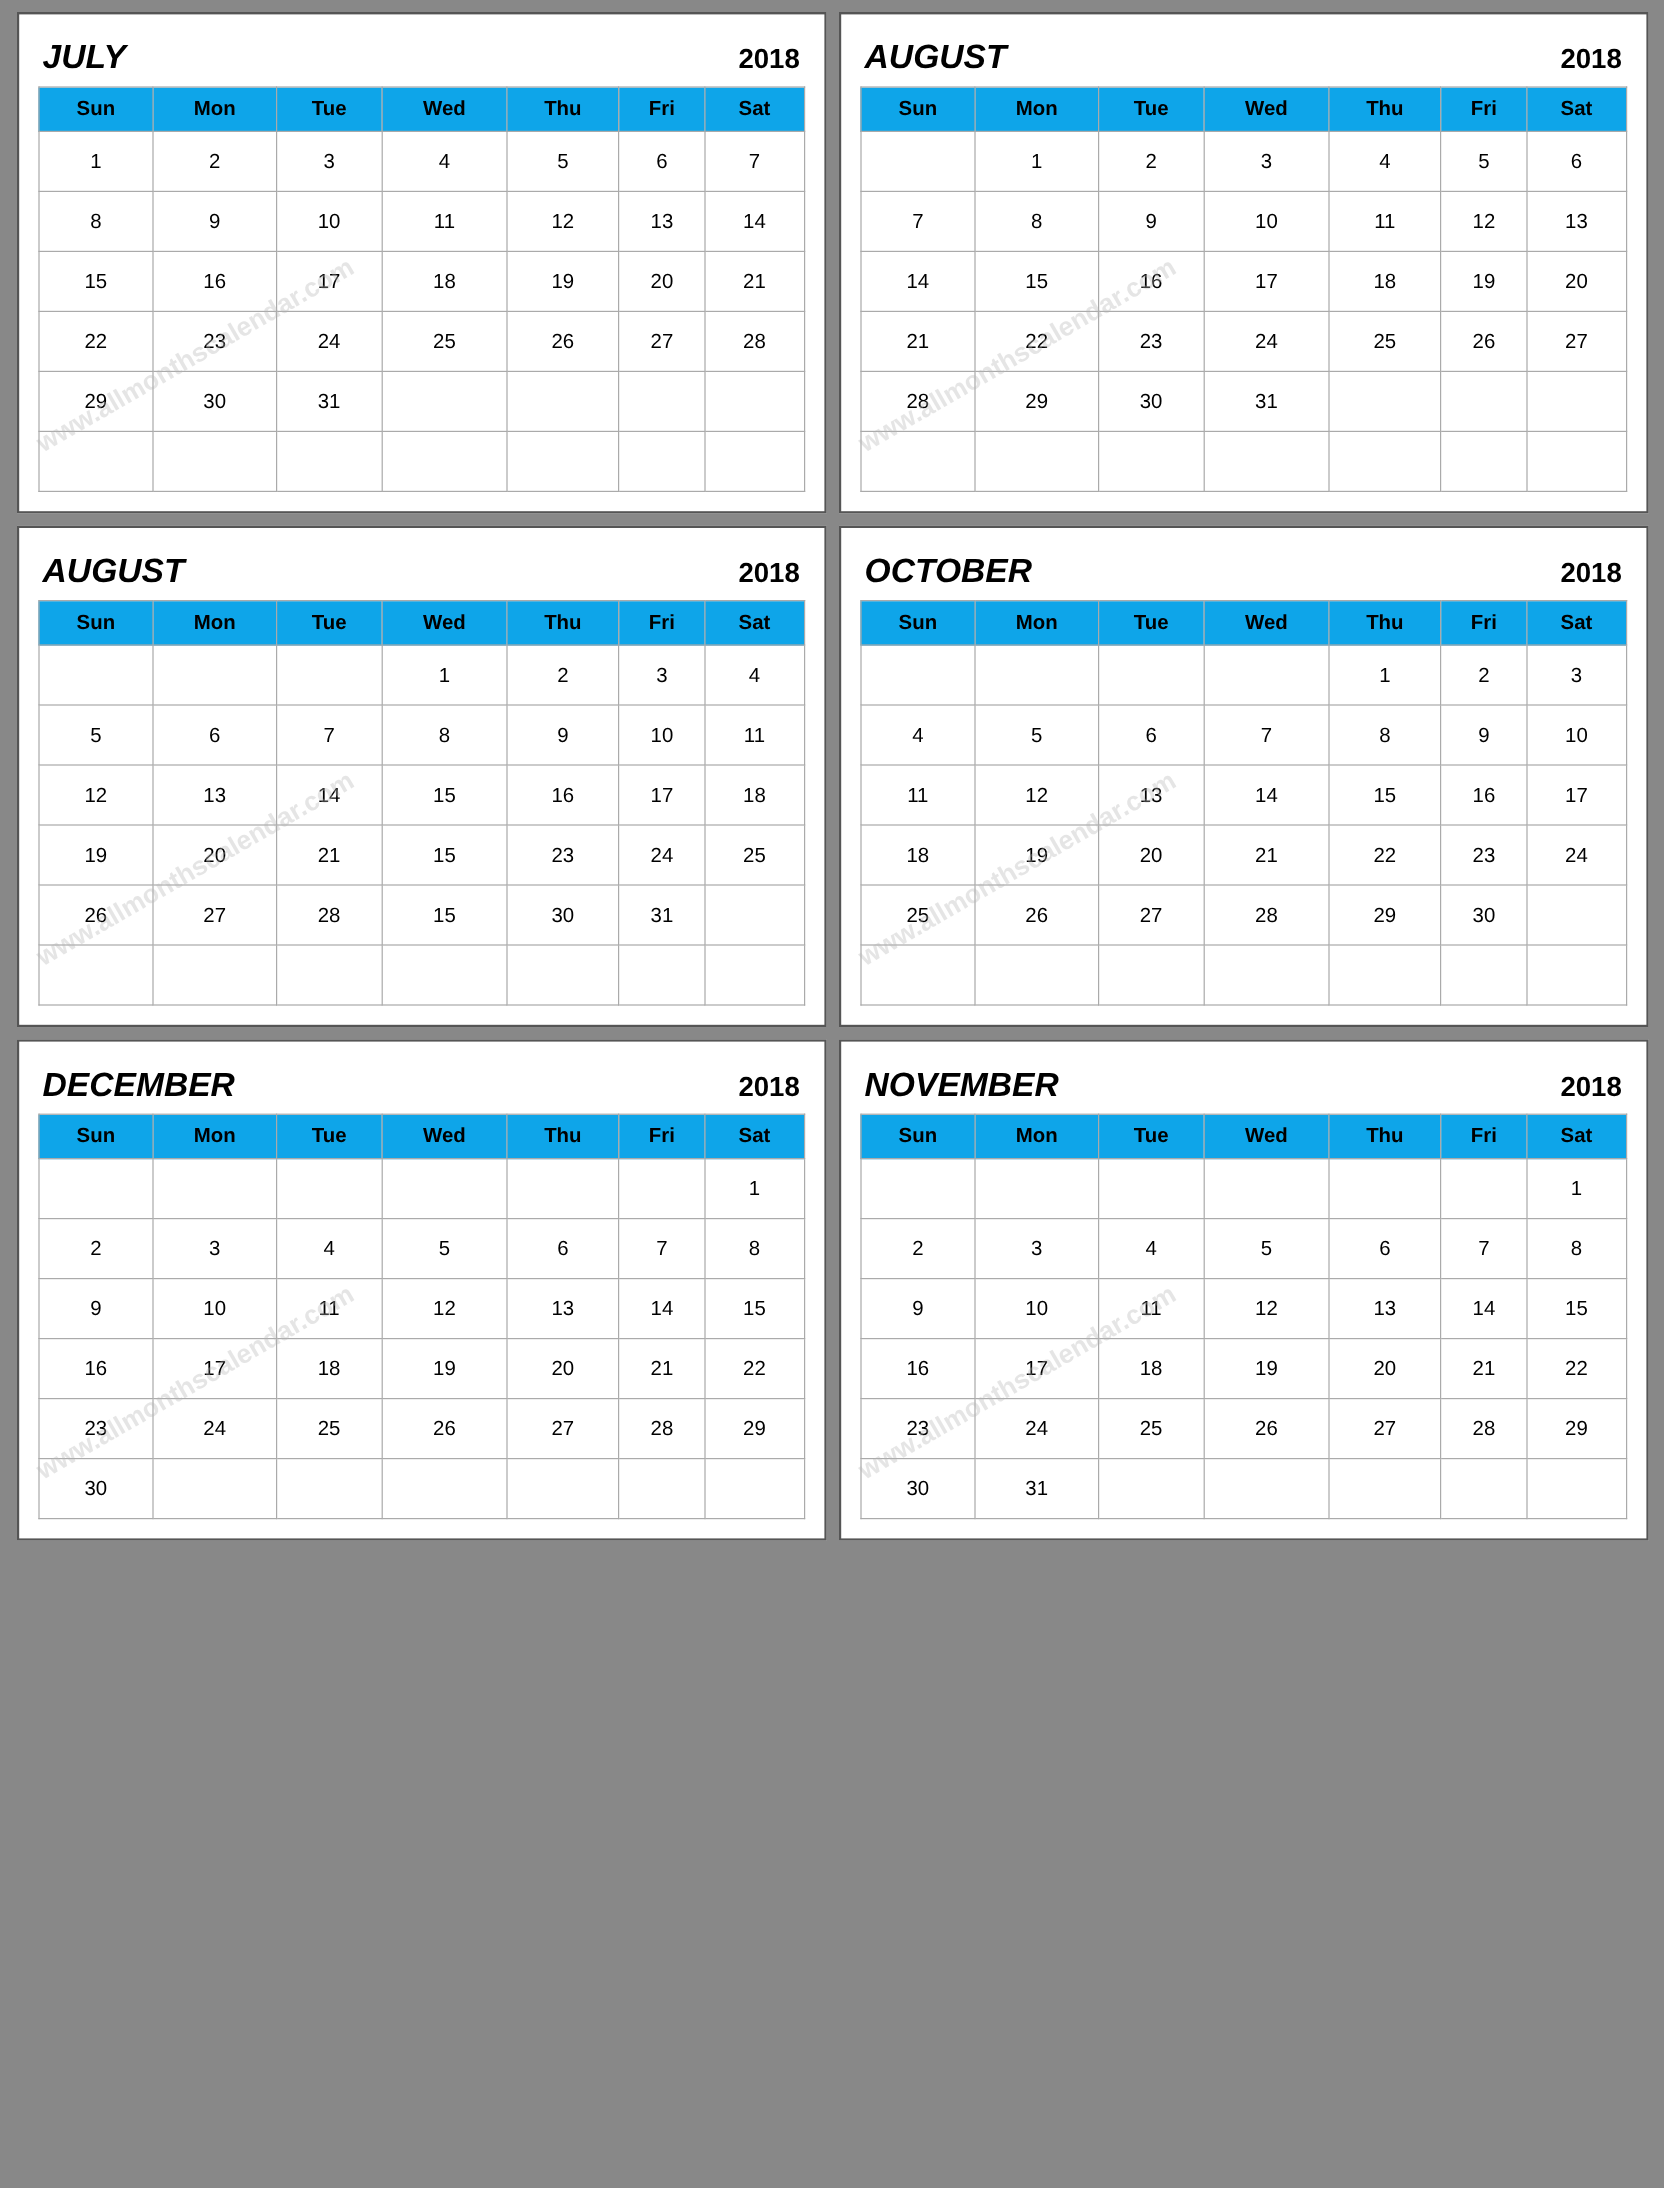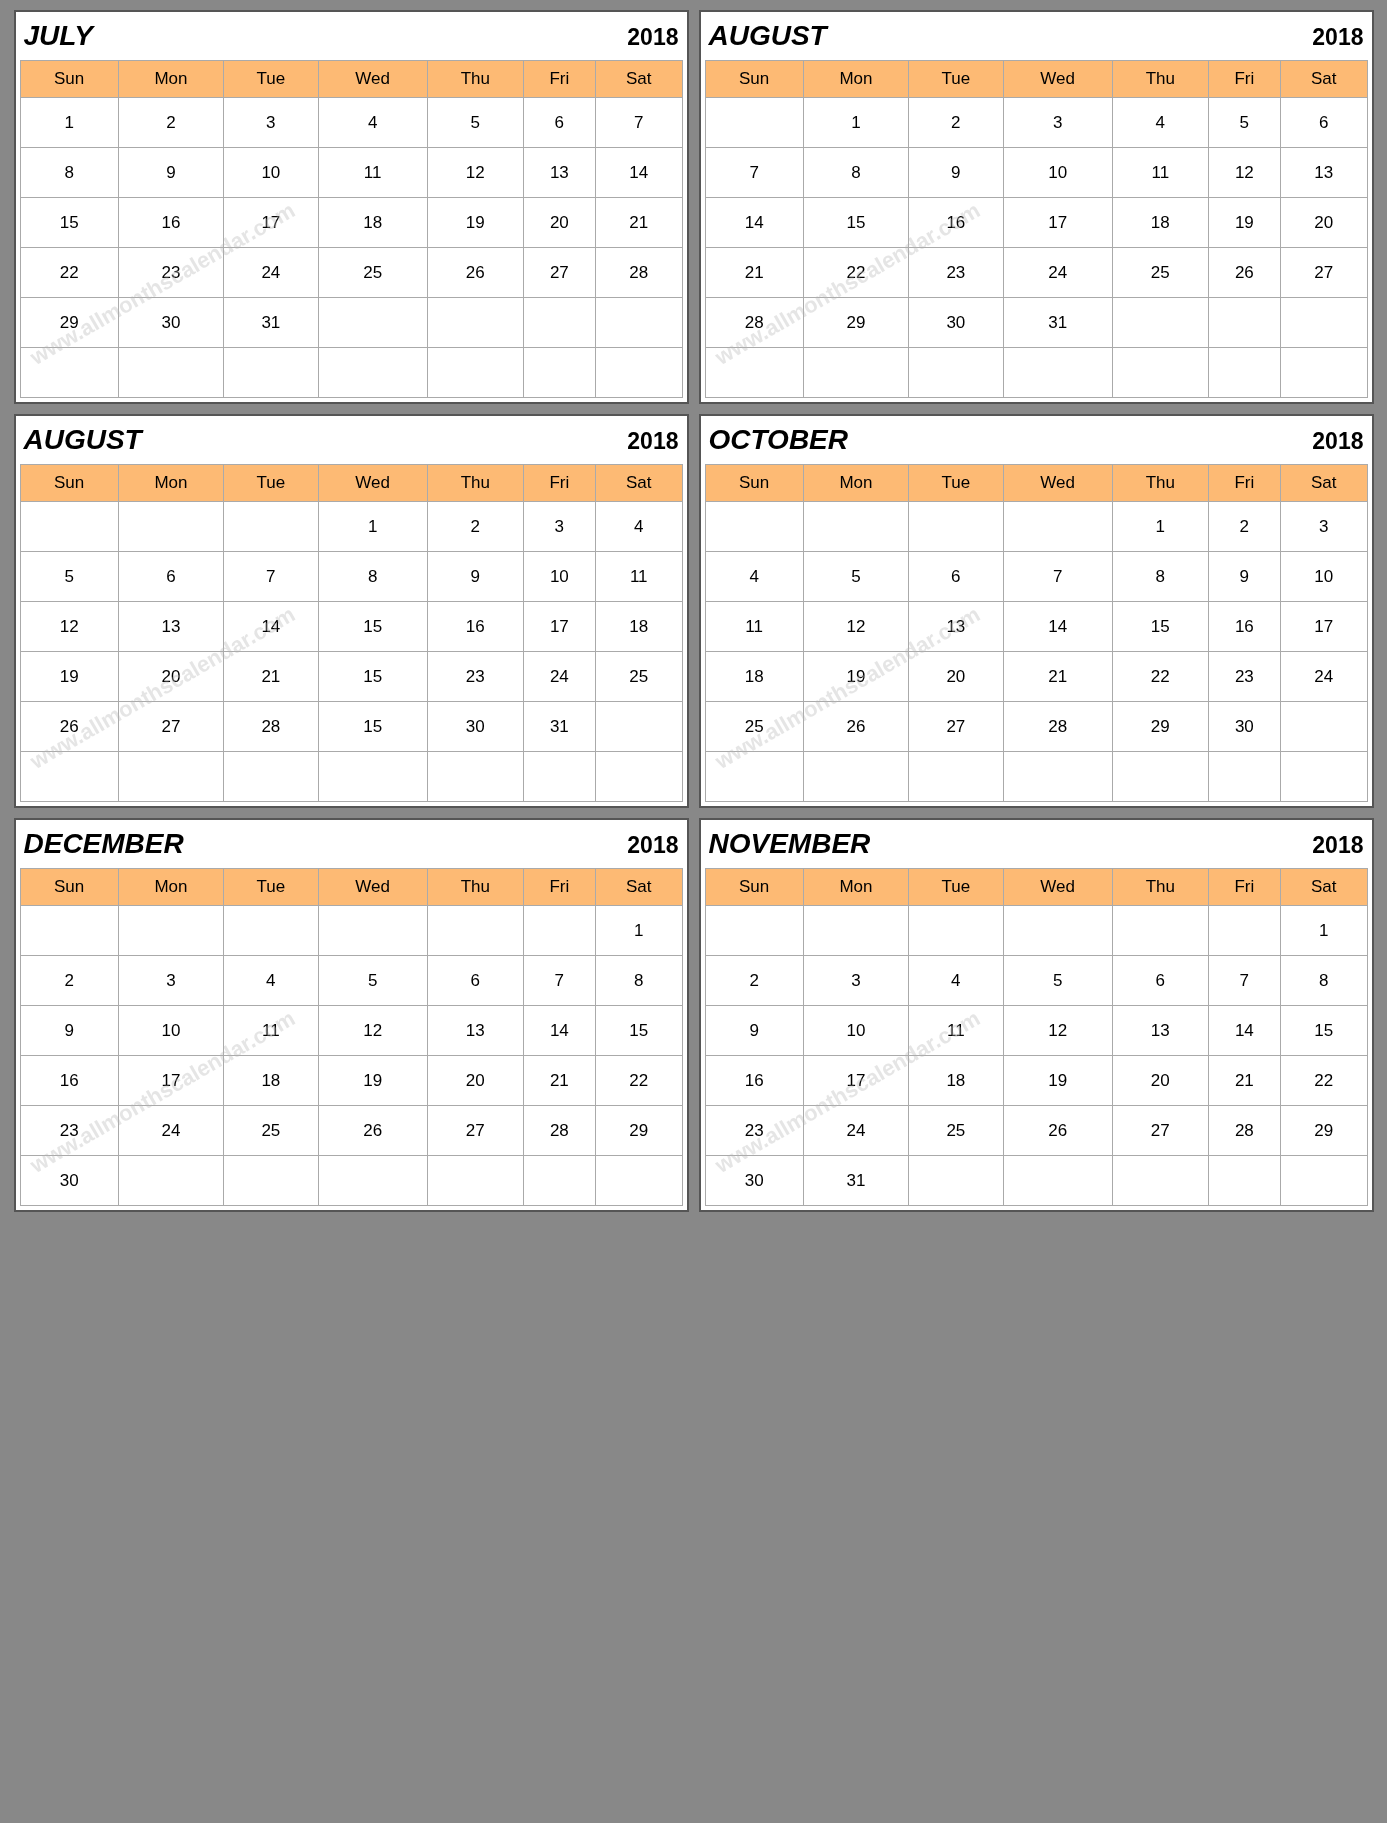--- a/index.html
+++ b/index.html
@@ -13,21 +13,21 @@
     }
     .calendar-grid {
       display: grid;
       grid-template-columns: 1fr 1fr;
       gap: 10px;
       width: 1360px;
     }
     .month-calendar {
       background: white;
       border: 2px solid #555;
-      padding: 4px;
+      padding: 16px;
     }
     .month-header {
       display: flex;
       justify-content: space-between;
       align-items: baseline;
       padding: 4px 4px 8px 4px;
     }
     .month-name {
       font-size: 28px;
       font-weight: 900;
@@ -39,22 +39,22 @@
     }
     table {
       width: 100%;
       border-collapse: collapse;
     }
     th {
       border: 1px solid #aaa;
       text-align: center;
       padding: 8px 4px;
       font-size: 17px;
-      font-weight: normal;
-      background: #fdba74;
+      font-weight: bold;
+      background: #0ea5e9;
     }
     td {
       border: 1px solid #aaa;
       text-align: center;
       padding: 10px 4px;
       font-size: 17px;
       height: 50px;
       vertical-align: middle;
     }
     .watermark {

